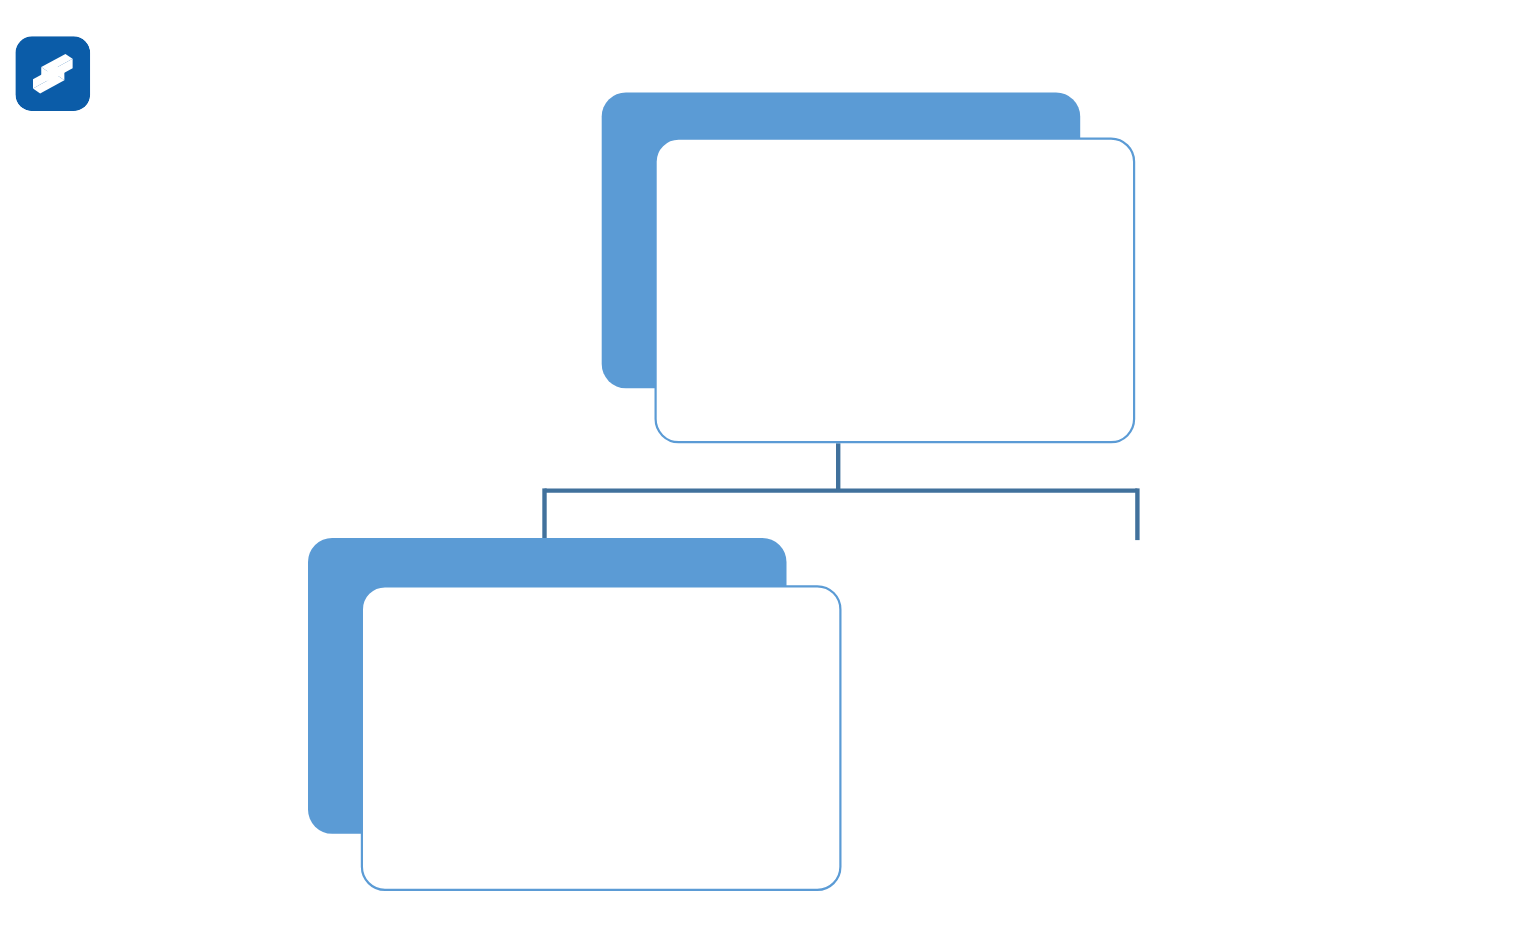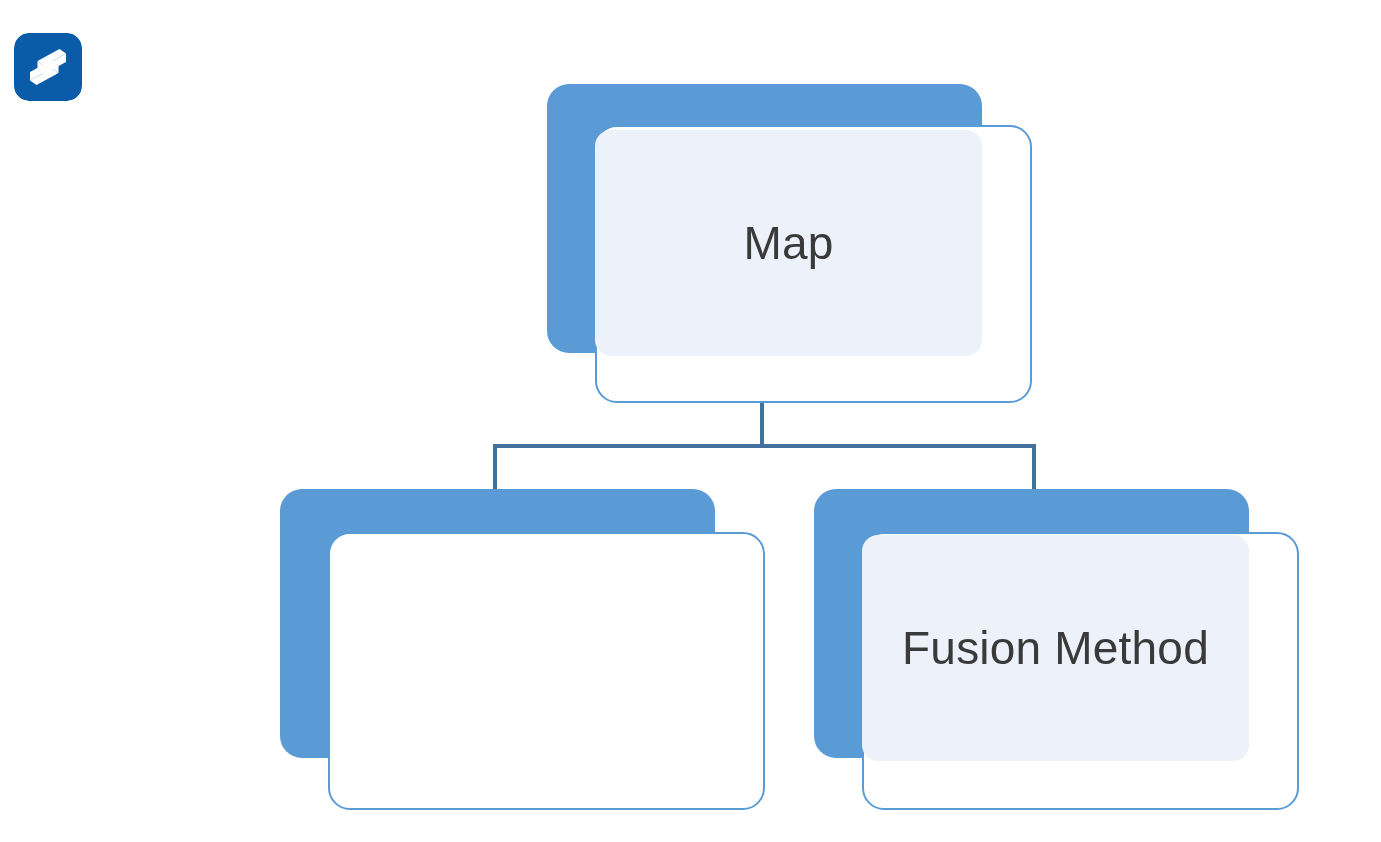--- a/index.html
+++ b/index.html
@@ -100,31 +100,21 @@
       <path d="M 762 403 L 762 446"></path>
       <path d="M 495 446 L 1034 446"></path>
       <path d="M 495 444 L 495 491"></path>
       <path d="M 1034 444 L 1034 491"></path>
     </g>
   </svg>
 
   <div class="node" id="node-map" style="left:547px; top:84px; width:485px; height:319px;">
     <div class="node-shadow-fill" style="left:0px; top:0px; width:435px; height:269px;"></div>
     <div class="node-outline" style="left:48px; top:41px; width:437px; height:278px;"></div>
-    <div class="node-inner" style="left:48px; top:46px; width:387px; height:226px;">
-      <span class="node-label">Map</span>
-    </div>
   </div>
 
   <div class="node" id="node-data-structure" style="left:280px; top:489px; width:485px; height:321px;">
     <div class="node-shadow-fill" style="left:0px; top:0px; width:435px; height:269px;"></div>
     <div class="node-outline" style="left:48px; top:43px; width:437px; height:278px;"></div>
   </div>
 
-  <div class="node" id="node-fusion-method" style="left:814px; top:489px; width:486px; height:321px;">
-    <div class="node-shadow-fill" style="left:0px; top:0px; width:435px; height:269px;"></div>
-    <div class="node-outline" style="left:48px; top:43px; width:437px; height:278px;"></div>
-    <div class="node-inner" style="left:48px; top:46px; width:387px; height:226px;">
-      <span class="node-label">Fusion Method</span>
-    </div>
-  </div>
 
 </div>
 
 </body></html>

